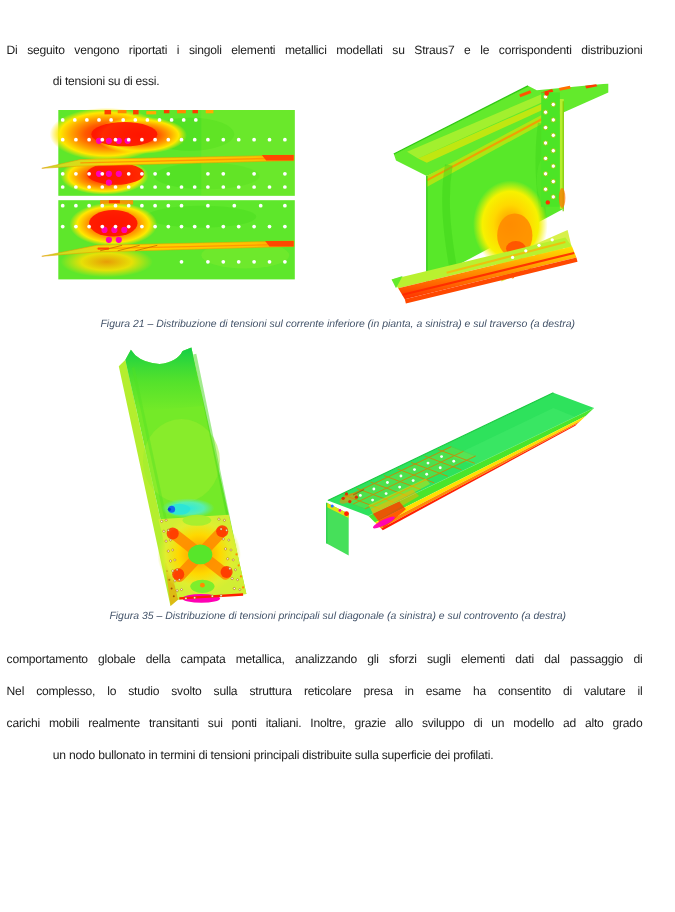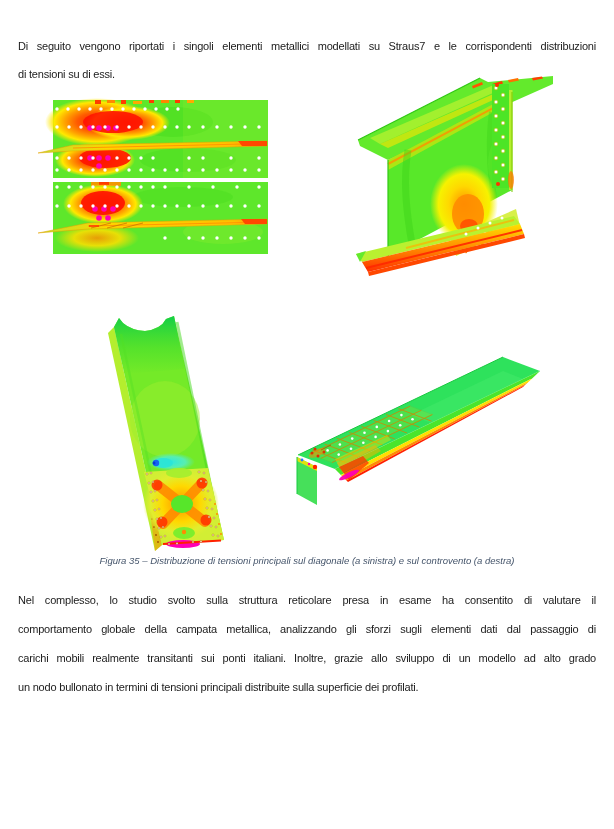--- a/index.html
+++ b/index.html
@@ -3,24 +3,24 @@
 <meta charset="utf-8">
 <style>
   :root{
     --c-green:#5ee72b; --c-green2:#2ee25c; --c-yellow:#ffe000; --c-orange:#ff8c00;
     --c-red:#ff2000; --c-magenta:#ff00b4; --c-cyan:#2fe9de; --c-blue:#1e7bff;
     --caption-color:#44546A;
   }
   html,body{margin:0;padding:0;background:#fff;}
   .page{position:relative;width:614px;height:829px;background:#fff;overflow:hidden;
         font-family:"Liberation Sans",sans-serif;}
-  .para{position:absolute;left:18px;width:578px;font-size:11px;line-height:28px;
+  .para{position:absolute;left:6px;width:578px;font-size:11px;line-height:28px;
         color:#1b1b1b;letter-spacing:-0.2px;}
   .jline{text-align:justify;text-align-last:justify;white-space:normal;}
-  .para .jline:last-child{text-align-last:left;}
+  .para .jline:last-child{text-align-last:left;margin-left:42px;}
   .caption{position:absolute;left:0;width:614px;text-align:center;
            font-style:italic;font-size:9.5px;line-height:14px;color:var(--caption-color);}
   .fig{position:absolute;}
   .f-green{fill:var(--c-green)} .f-green2{fill:var(--c-green2)} .f-yellow{fill:var(--c-yellow)}
   .f-orange{fill:var(--c-orange)} .f-red{fill:var(--c-red)} .f-magenta{fill:var(--c-magenta)}
   .bolt{fill:#ffffff}
 </style>
 </head>
 <body>
 
@@ -318,20 +318,21 @@
       <polygon points="10,178 20,175 14,186" fill="#63ea2c"></polygon>
       <g class="bolt">
         <circle cx="120" cy="158" r="1.5"></circle>
           <circle cx="132" cy="152" r="1.5"></circle>
           <circle cx="144" cy="147" r="1.5"></circle>
           <circle cx="156" cy="142" r="1.5"></circle>
       </g>
     </g>
   </svg>
 
+  <div class="caption" style="top:288px">Figura 21 – Distribuzione di tensioni sul corrente inferiore (in pianta, a sinistra) e sul traverso (a destra)</div>
 
   <svg class="fig" style="left:107px;top:314px" width="130" height="240" viewBox="0 0 130 240">
     <defs>
       <linearGradient id="gTop" x1="0" y1="0" x2="0" y2="1">
           <stop offset="0" stop-color="#12ce48"></stop>
           <stop offset="0.55" stop-color="#3cdc2e" stop-opacity="0.55"></stop>
           <stop offset="1" stop-color="#3cdc2e" stop-opacity="0"></stop>
         </linearGradient>
       <radialGradient id="gCyan">
           <stop offset="0" stop-color="#2fe9de"></stop>
@@ -502,19 +503,19 @@
       <line x1="6" y1="104" x2="6" y2="141" stroke="#19c940" stroke-width="1"></line>
       <circle cx="24" cy="114" r="2.2" fill="#ff2000"></circle>
       <circle cx="11" cy="107" r="1.4" fill="#2277ff"></circle>
       <circle cx="18" cy="111" r="1.2" class="f-magenta"></circle>
     </g>
   </svg>
 
   <div class="caption" style="top:554px">Figura 35 – Distribuzione di tensioni principali sul diagonale (a sinistra) e sul controvento (a destra)</div>
 
   <div class="para" style="top:586px;line-height:29px">
+      <div class="jline">comportamento globale della campata metallica, analizzando gli sforzi sugli elementi dati dal passaggio di</div>
       <div class="jline">Nel complesso, lo studio svolto sulla struttura reticolare presa in esame ha consentito di valutare il</div>
-      <div class="jline">comportamento globale della campata metallica, analizzando gli sforzi sugli elementi dati dal passaggio di</div>
       <div class="jline">carichi mobili realmente transitanti sui ponti italiani. Inoltre, grazie allo sviluppo di un modello ad alto grado</div>
       <div class="jline">un nodo bullonato in termini di tensioni principali distribuite sulla superficie dei profilati.</div>
     </div>
 
 </div>
 
 </body></html>

